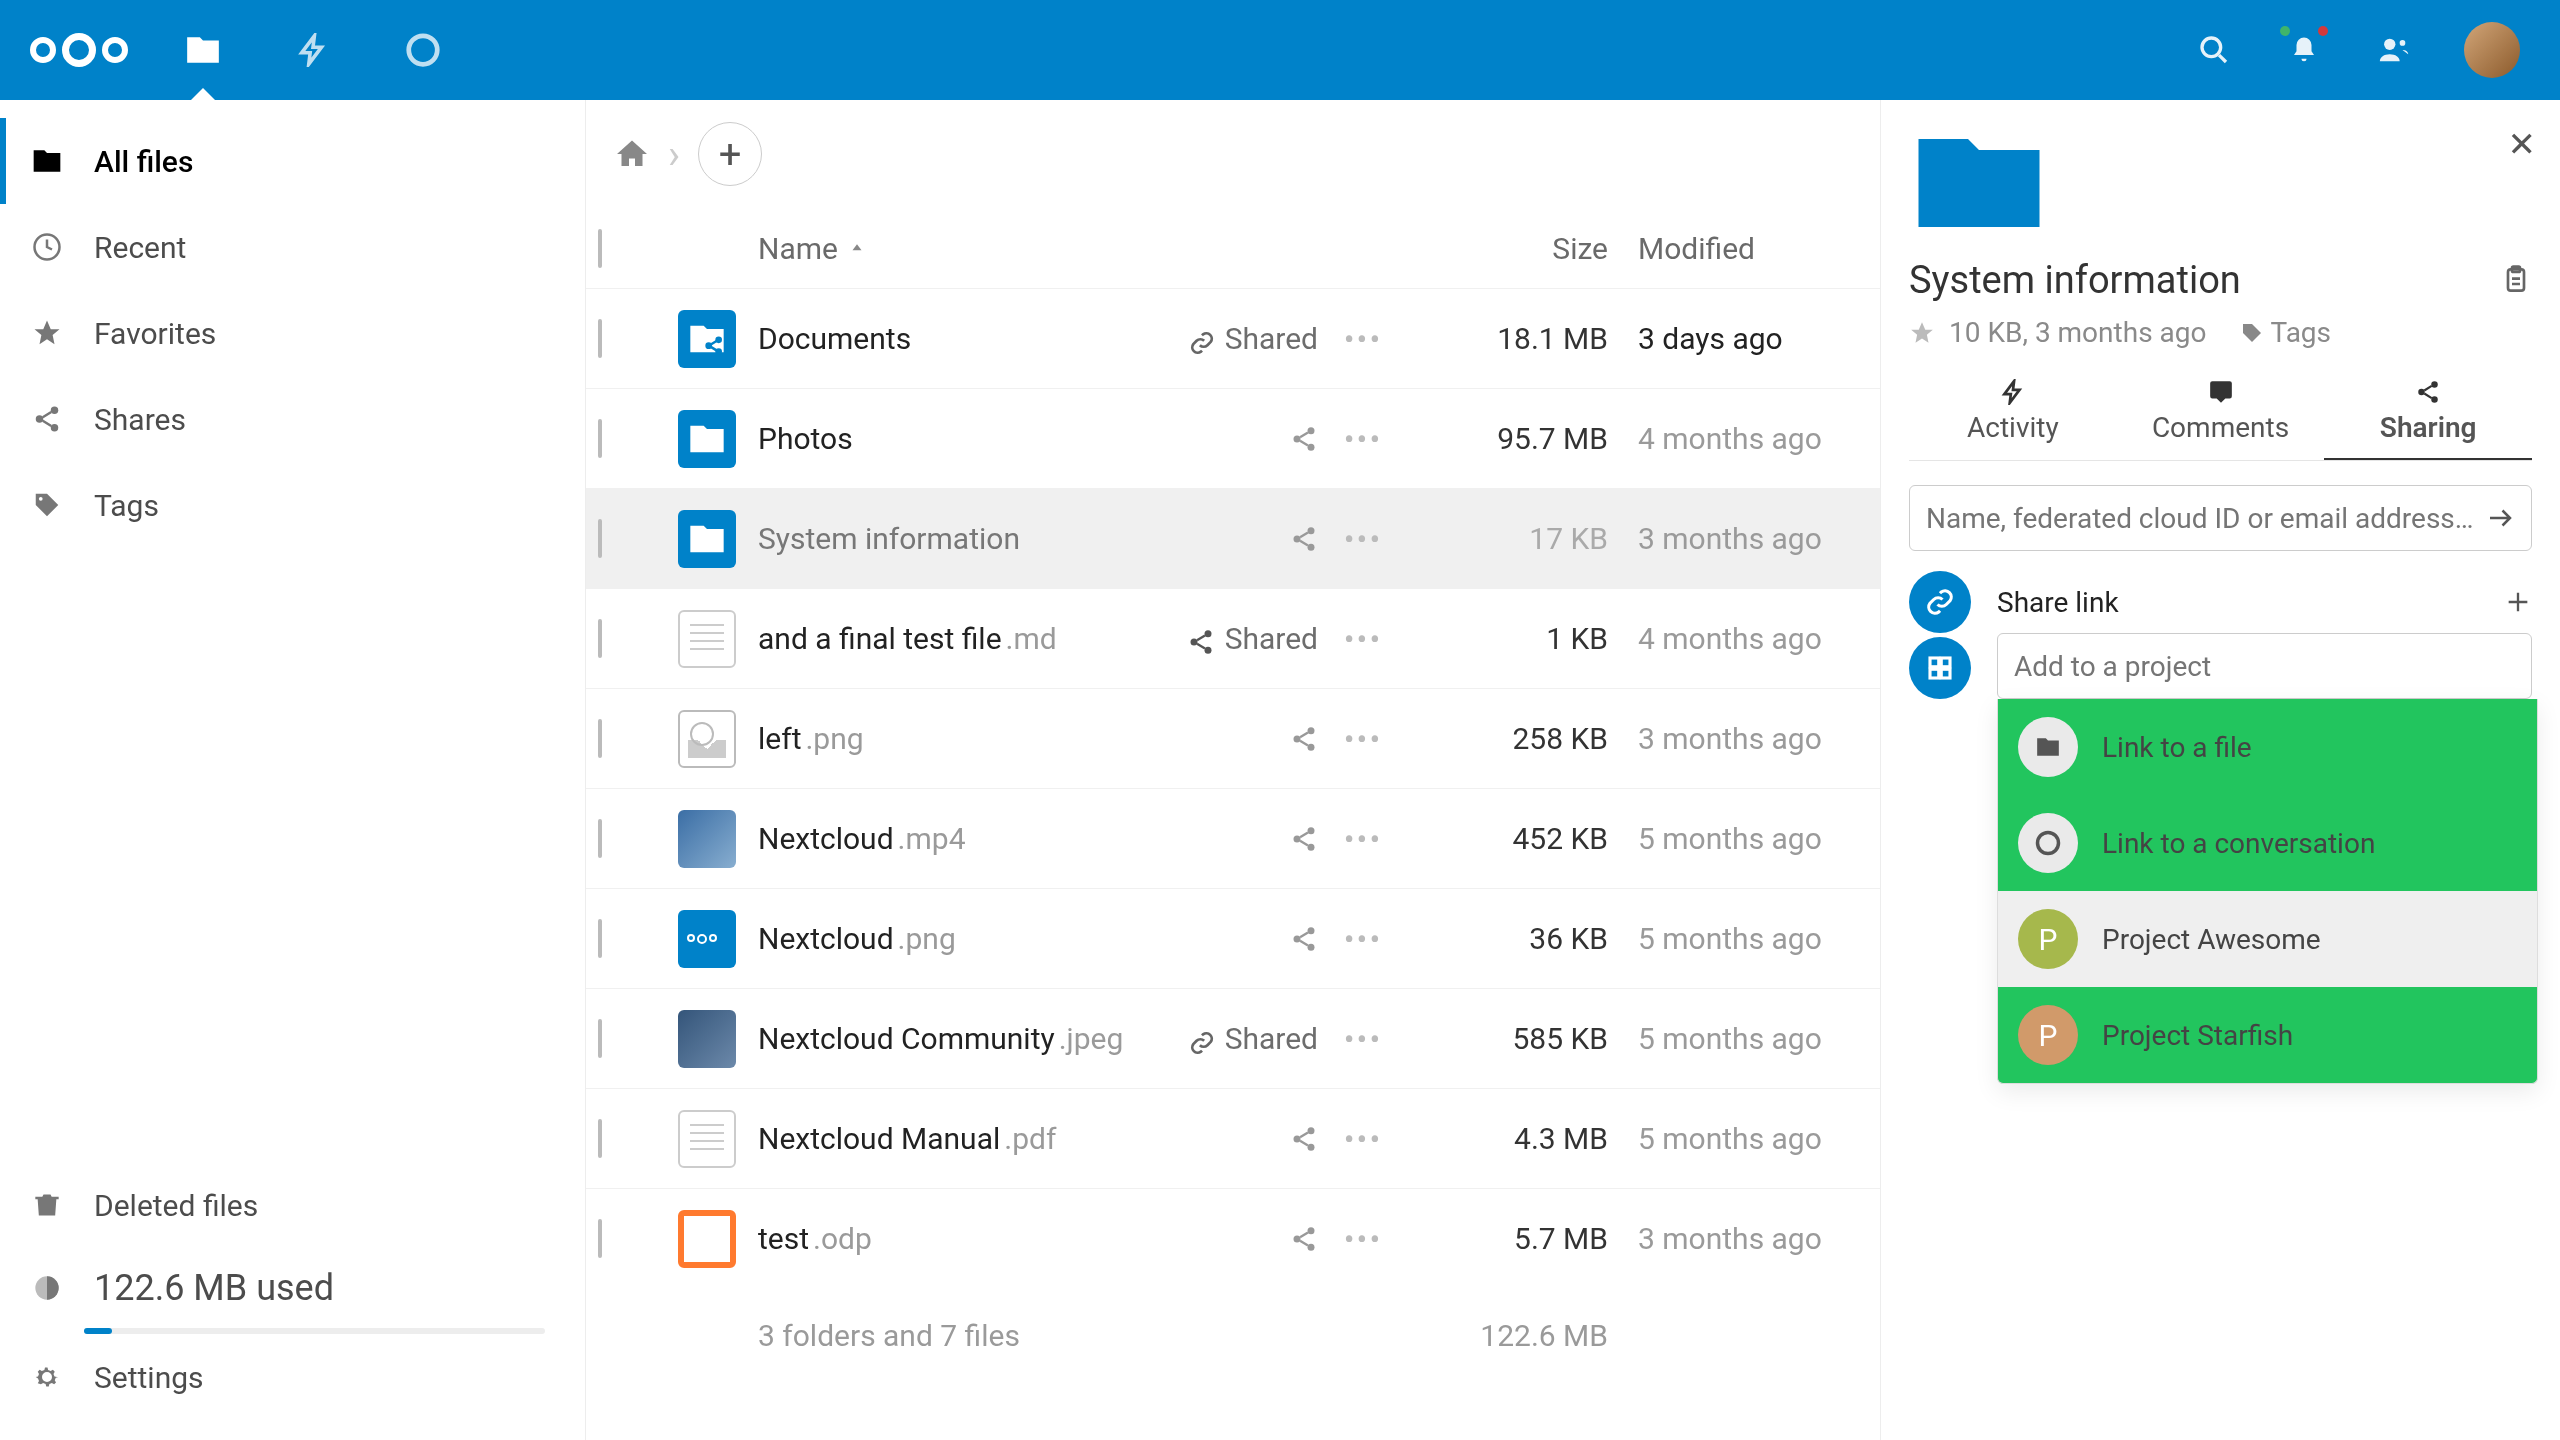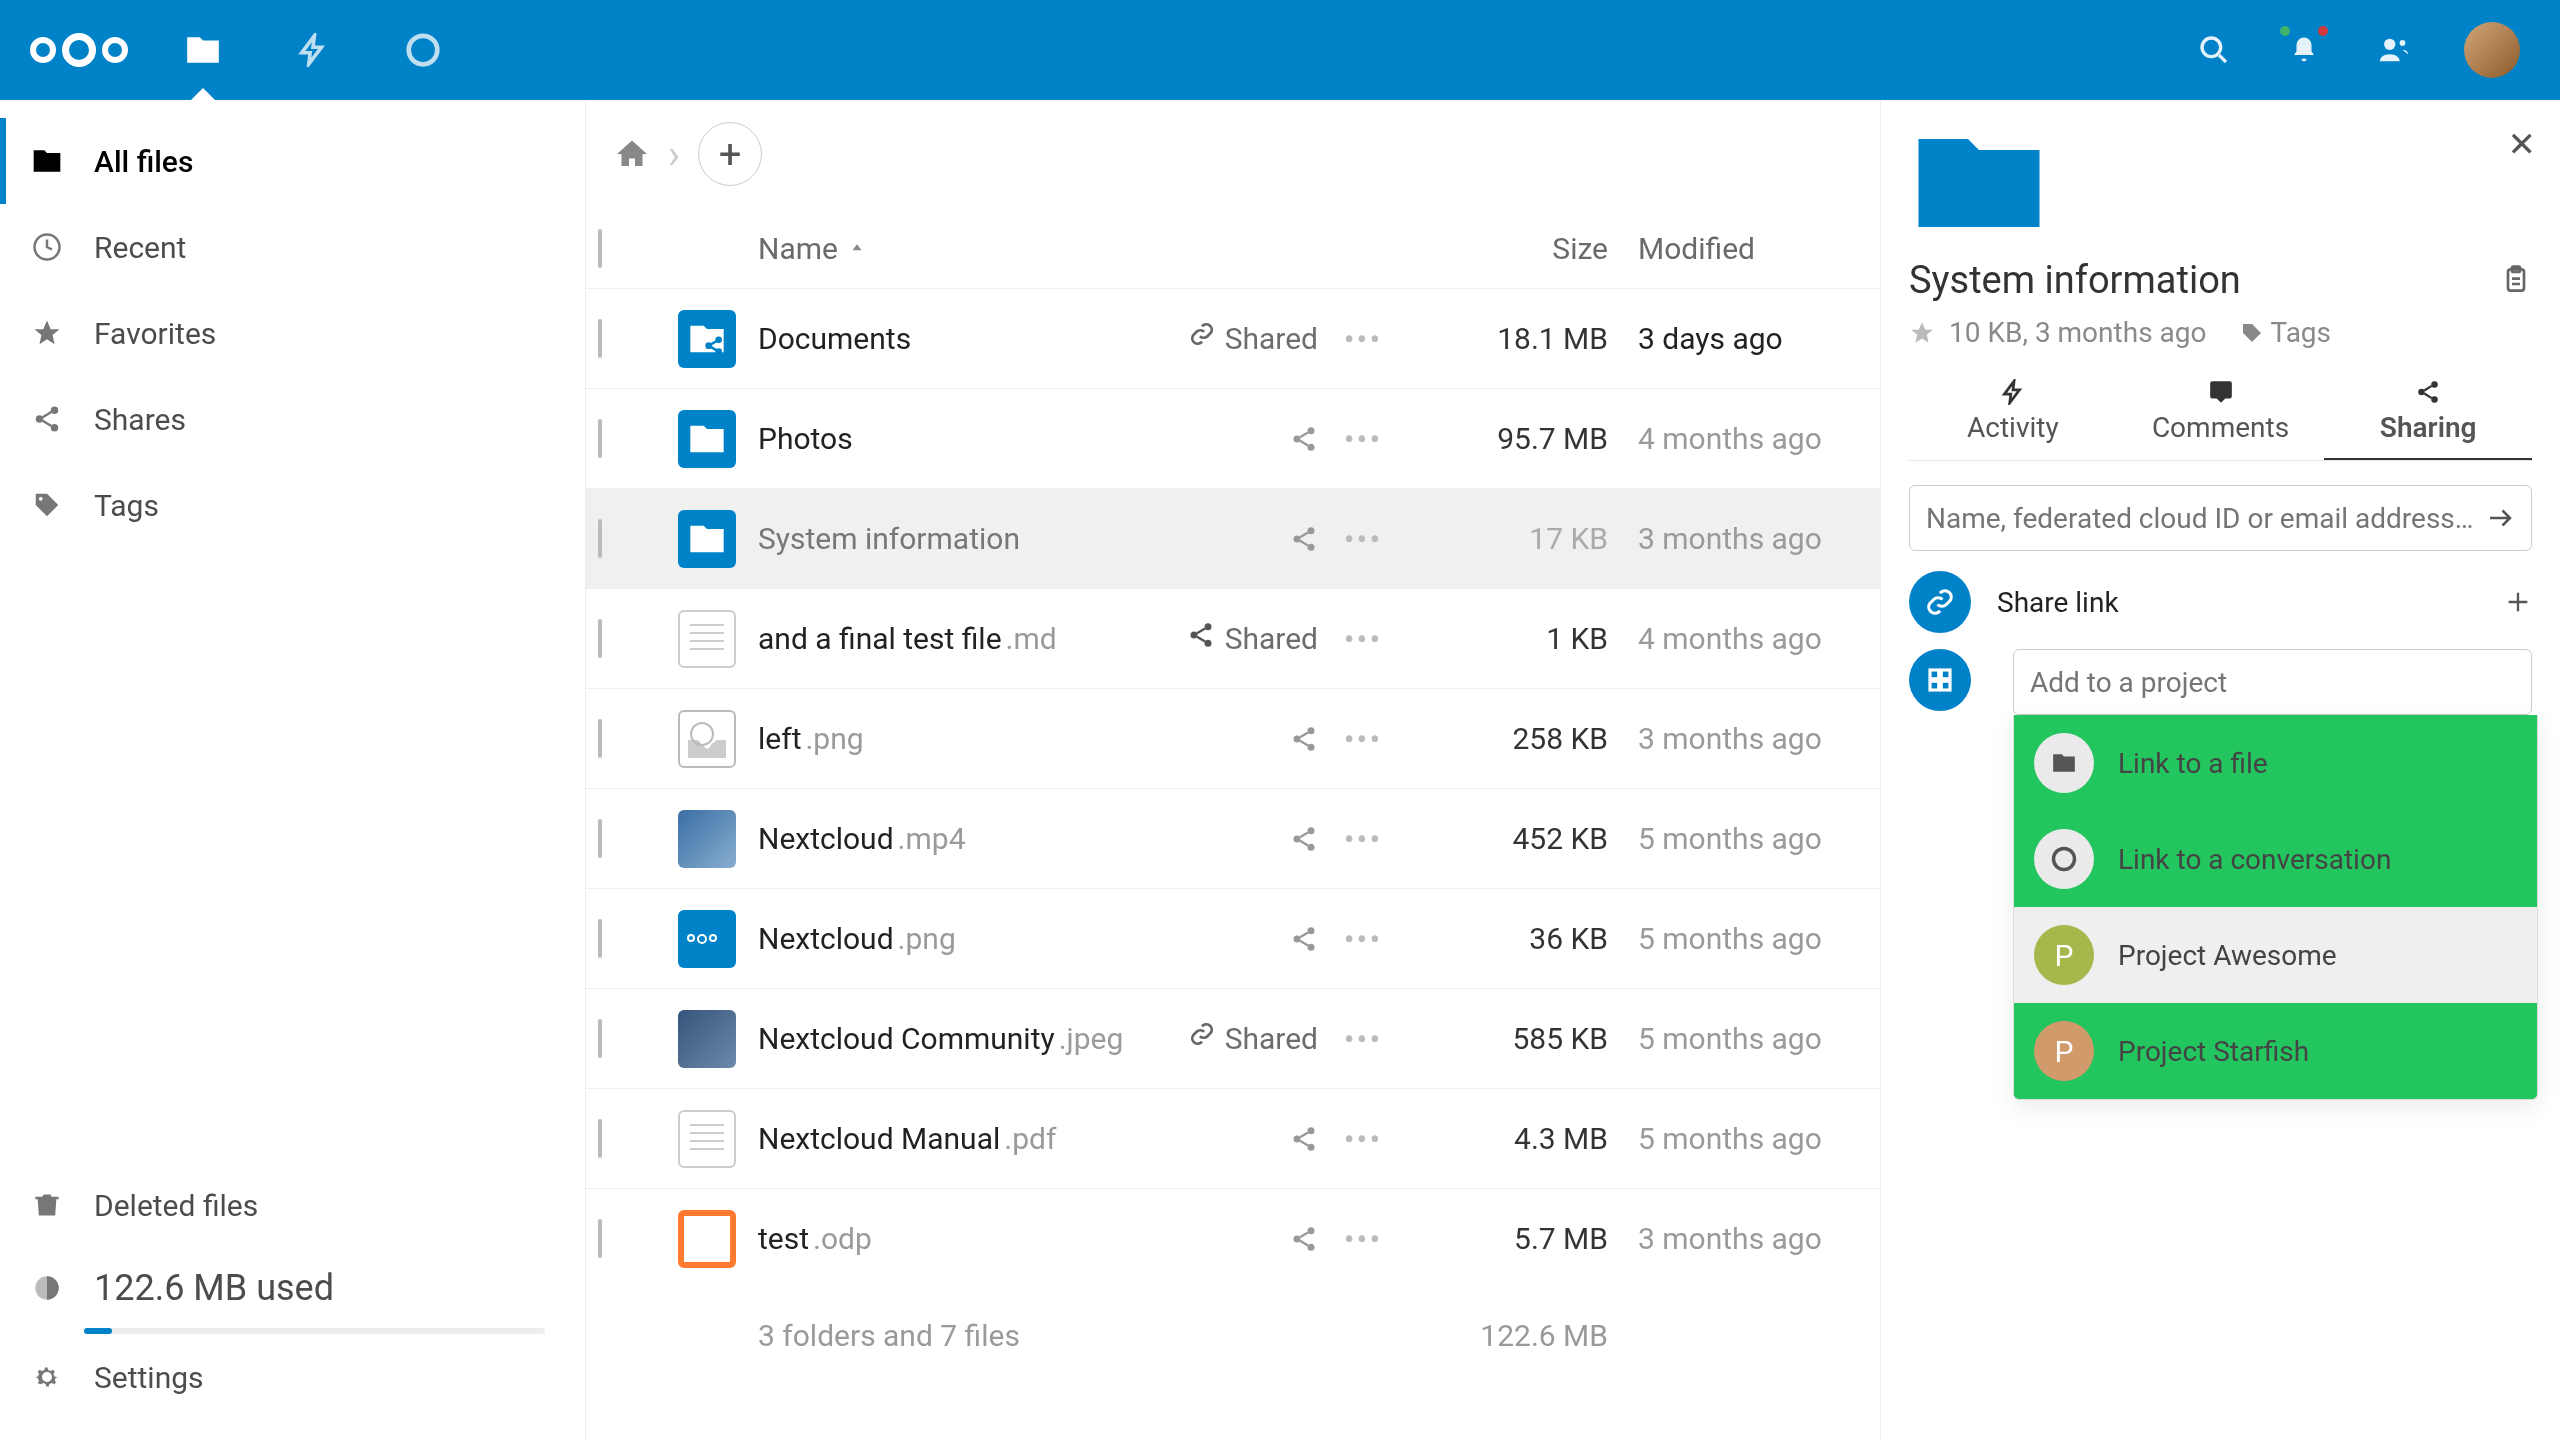--- a/index.html
+++ b/index.html
@@ -58,21 +58,21 @@
 .fthumb.doc{background:#fff;border:2px solid #ccc;}
 .fthumb.doc::after{content:''; position:absolute; inset:12px 10px; background:repeating-linear-gradient(#ccc 0 2px, transparent 2px 8px);}
 .fthumb.vid{background:linear-gradient(135deg,#3b6ea5,#88aed0);}
 .fthumb.logo{background:#0082c9;}
 .fthumb.community{background:linear-gradient(135deg,#34557a,#6c89aa);}
 .fthumb.odp{background:#fff;border:6px solid #ff7a2f;}
 .fname { display:flex; align-items:baseline; gap:4px; cursor:pointer; min-width:0; }
 .fname-main { color:#222; }
 .fname-ext { color:#9a9a9a; }
 .filerow.selected .fname-main{color:#777;}
-.cell-shared { display:flex; align-items:flex-start; gap:10px; color:#6d6d6d; justify-content:flex-end; cursor:pointer;}
+.cell-shared { display:flex; align-items:flex-end; gap:10px; color:#6d6d6d; justify-content:flex-end; cursor:pointer;}
 .cell-actions { display:flex; justify-content:center; color:#bbb; cursor:pointer; letter-spacing:2px; font-size:32px;}
 .cell-size { text-align:right; color:#333; }
 .cell-mod { color:#6d6d6d; padding-left:30px; }
 .summaryrow { display:grid; grid-template-columns: 80px 80px 1fr 180px 90px 200px 260px; padding:30px 12px; color:#9a9a9a; font-size:30px;}
 .summaryrow .s-text{grid-column:3;}
 .summaryrow .s-size{grid-column:6; text-align:right;}
 
 
 .details { width: 680px; border-left:1px solid #ededed; padding: 28px 28px 0; display:flex; flex-direction:column; position:relative;}
 .details-close { position:absolute; top:24px; right:24px; cursor:pointer; color:#555; font-size:34px;}
@@ -81,21 +81,21 @@
 .details-title { font-size:38px; color:#333; margin-bottom:14px; display:flex; align-items:center; justify-content:space-between;}
 .clipboard-icon{color:#666; cursor:pointer;}
 .details-meta { display:flex; align-items:center; gap:14px; color:#8a8a8a; font-size:28px; margin-bottom:20px;}
 .tabs { display:flex; border-bottom:1px solid #e5e5e5; }
 .tab { flex:1; display:flex; flex-direction:column; align-items:center; gap:6px; padding:10px 0 14px; color:#555; font-size:28px; cursor:pointer; }
 .tab.active { font-weight:600; border-bottom:2px solid #333; }
 .share-search { margin-top:24px; display:flex; align-items:center; border:1px solid #ccc; border-radius:6px; height:66px; padding:0 16px; }
 .share-search input { flex:1; border:none; outline:none; font-size:28px; color:#555; }
 .share-link-row { display:flex; align-items:center; gap:26px; margin-top:20px; font-size:28px;}
 .circle-btn { width:62px; height:62px; border-radius:50%; background:#0082c9; color:#fff; display:flex; align-items:center; justify-content:center;}
-.proj-input-row { display:flex; align-items:flex-start; gap:42px; margin-top:16px;}
+.proj-input-row { display:flex; align-items:flex-end; gap:26px; margin-top:0;}
 .proj-input-wrap{position:relative; flex:1;}
 .proj-input { width:100%; border:1px solid #ccc; border-radius:6px; height:66px; padding:0 16px; font-size:28px; }
 .dropdown { position:absolute; top:66px; left:0; right:-6px; background:#22c55e; border:1px solid #ddd; border-top:none; border-radius:0 0 6px 6px; box-shadow:0 8px 24px rgba(0,0,0,.08);}
 .dd-item { display:flex; align-items:center; gap:24px; padding:18px 20px; cursor:pointer; font-size:28px; color:#444;}
 .dd-item.hover { background:#efefef;}
 .dd-icon { width:60px;height:60px;border-radius:50%; background:#eaeaea; display:flex; align-items:center; justify-content:center; color:#555;}
 .dd-icon.p { background:#a6b84c; color:#fff; font-size:30px;}
 .dd-icon.p2 { background:#d19a6a; color:#fff; font-size:30px;}
 .plus-thin{color:#555;cursor:pointer;margin-left:auto;}
 

